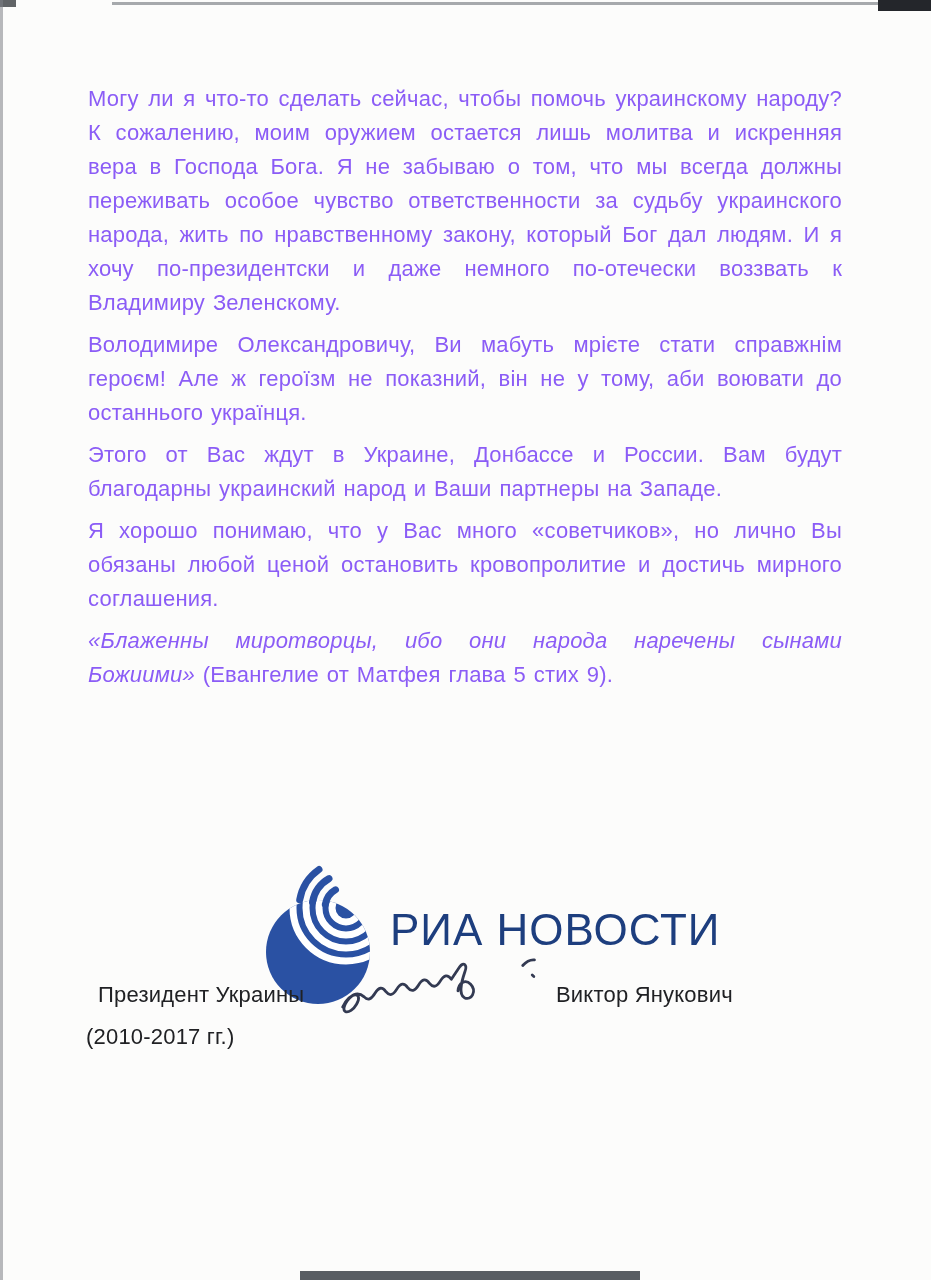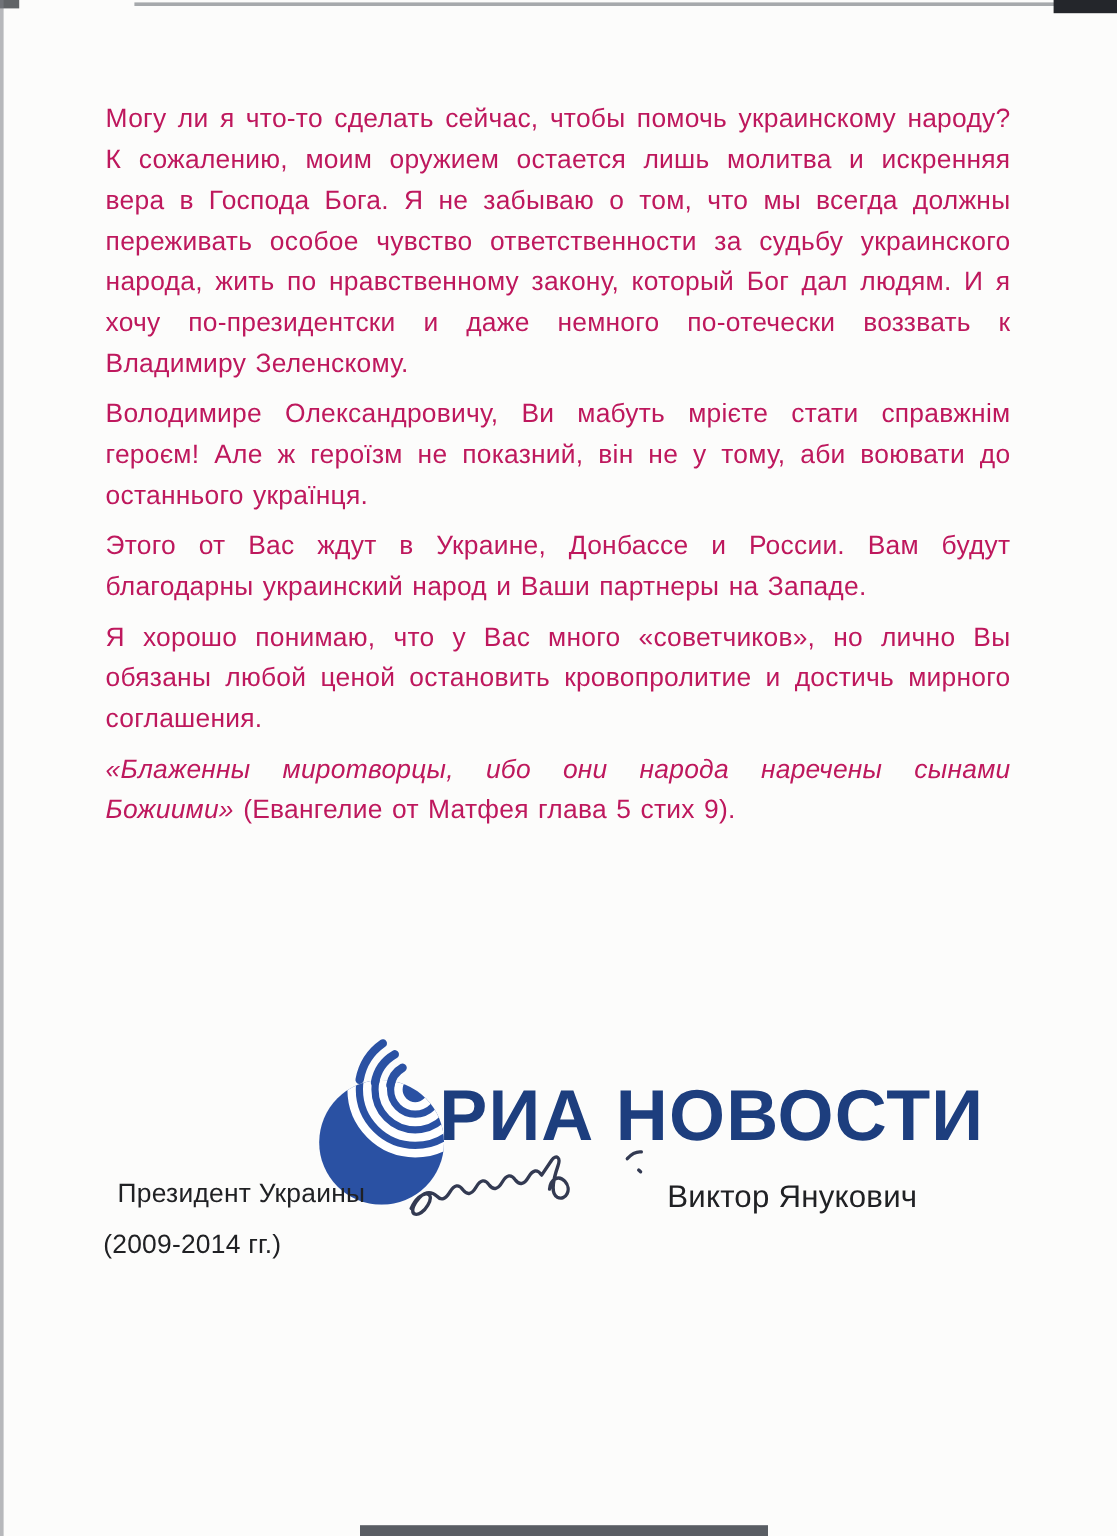--- a/index.html
+++ b/index.html
@@ -16,36 +16,36 @@
     position:absolute;left:88px;top:82px;width:754px;
   }
   .letter-body p{
     margin:0 0 8px 0;
     font-size:22px;
     line-height:34px;
     text-align:justify;
     text-align-last:left;
     letter-spacing:0.2px;
     word-spacing:1.5px;
-    color:#be185d;
+    color:#8b5cf6;
   }
   .quote .q-italic{font-style:italic;}
   
   .wordmark{
-    position:absolute;left:366px;top:900px;
-    font-size:60px;line-height:60px;font-weight:bold;
+    position:absolute;left:390px;top:900px;
+    font-size:44px;line-height:60px;font-weight:normal;
     letter-spacing:1px;
     color:#1d3e7e;
     white-space:nowrap;
   }
   .globe{position:absolute;left:258px;top:864px;width:118px;height:140px;}
   .signature{position:absolute;left:328px;top:956px;width:220px;height:72px;transform:rotate(-3deg);}
   
   .signer-title{position:absolute;left:88px;top:982px;font-size:22px;letter-spacing:0.2px;margin-left:10px;}
-  .signer-name{position:absolute;left:556px;top:982px;font-size:26px;letter-spacing:0.2px;}
+  .signer-name{position:absolute;left:556px;top:982px;font-size:22px;letter-spacing:0.2px;}
   .signer-years{position:absolute;left:86px;top:1024px;font-size:22px;letter-spacing:0.2px;}
   
   .art-top-line{position:absolute;left:112px;top:2px;width:819px;height:3px;background:#8a8d92;opacity:.75;}
   .art-top-right{position:absolute;left:878px;top:0;width:53px;height:11px;background:#24262b;}
   .art-top-left{position:absolute;left:0;top:0;width:16px;height:7px;background:#3a3d42;opacity:.8;}
   .art-left-edge{position:absolute;left:0;top:0;width:3px;height:1280px;background:#7d8086;opacity:.55;}
   .art-bottom-bar{position:absolute;left:300px;top:1271px;width:340px;height:9px;background:#3c4148;opacity:.85;}
 </style>
 </head>
 <body>
@@ -100,15 +100,15 @@
                c -4,10 -8,22 -2,26
                c 7,4 13,-6 7,-13
                c -5,-6 -12,-2 -13,6"></path>
       <path d="M 196,14 q 6,-6 12,-5"></path>
       <path d="M 205,24 l 1.5,1.5"></path>
     </g>
   </svg>
 
   <div class="signer-title">Президент Украины</div>
   <div class="signer-name">Виктор Янукович</div>
-  <div class="signer-years">(2009-2014 гг.)</div>
+  <div class="signer-years">(2010-2017 гг.)</div>
 
 </div>
 
 </body></html>

